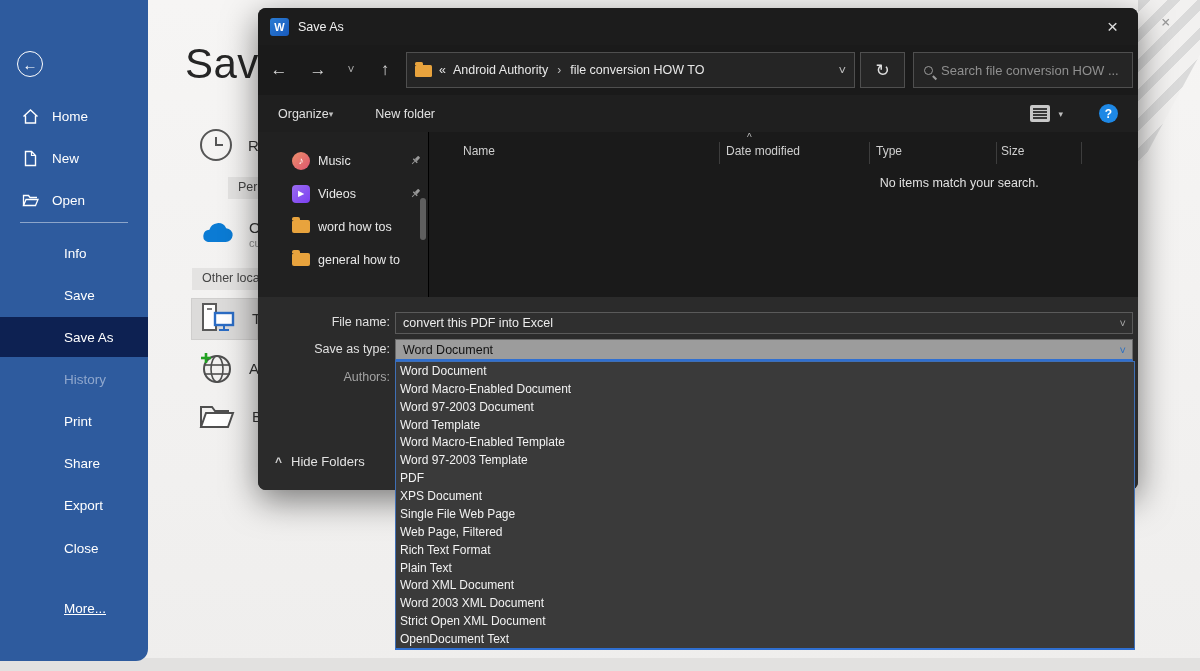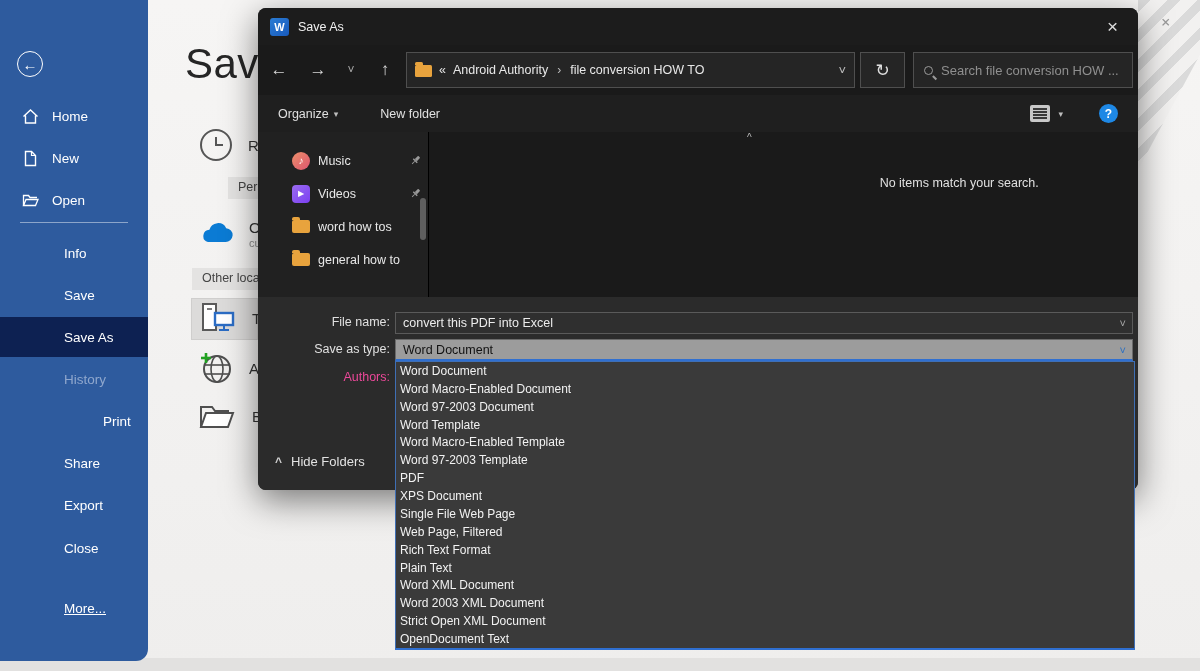--- a/index.html
+++ b/index.html
@@ -57,21 +57,21 @@
                  display:flex; align-items:center; justify-content:center; color:#e0e0e0; font-size:17px; cursor:pointer; }
   .search-box { position:absolute; left:655px; top:7px; width:220px; height:36px; background:#252525; border:1px solid #4f4f4f;
                 display:flex; align-items:center; gap:8px; padding:0 10px; }
   .mag { width:9px; height:9px; border:1.5px solid #9a9a9a; border-radius:50%; position:relative; flex:0 0 9px; }
   .mag::after { content:""; position:absolute; left:8px; top:8px; width:5px; height:1.5px; background:#9a9a9a; transform:rotate(45deg); transform-origin:left; }
   .search-box input { background:transparent; border:none; outline:none; color:#cfcfcf; font-size:13px; width:100%; font-family:inherit; }
   .search-box input::placeholder { color:#8f8f8f; }
 
   .dlg-toolbar { position:absolute; left:0; top:87px; width:100%; height:37px; background:#1f1f1f; display:flex; align-items:center;
                  padding:0 20px; font-size:12.5px; color:#e0e0e0; }
-  .tb-item { cursor:pointer; display:flex; align-items:center; gap:5px; }
+  .tb-item { cursor:pointer; display:flex; align-items:center; }
   .tb-caret { font-size:9px; color:#bdbdbd; }
   .view-ico { width:20px; height:17px; background:#c8c8c8; border-radius:2px; padding:3px 3px; display:flex; flex-direction:column; justify-content:space-between; cursor:pointer; }
   .view-ico i { display:block; height:1.6px; background:#3a3a3a; }
   .help-circle { width:19px; height:19px; border-radius:50%; background:#1e88e5; color:#fff; font-size:12px; font-weight:bold;
                  display:flex; align-items:center; justify-content:center; cursor:pointer; }
 
   .dlg-main { position:absolute; left:0; top:124px; width:100%; height:165px; background:#1a1a1a; display:flex; }
   .tree { width:170px; height:100%; background:#212121; position:relative; padding-top:12px; }
   .tree-item { display:flex; align-items:center; gap:8px; padding:0 0 0 34px; height:33px; font-size:12.5px; color:#e8e8e8; cursor:pointer; }
   .tree-label { flex:1 1 auto; white-space:nowrap; overflow:hidden; }
@@ -86,21 +86,21 @@
 
   .list { flex:1 1 auto; position:relative; background:#1a1a1a; border-left:1px solid #000; }
   .sort-chev { position:absolute; left:318px; top:0px; color:#bdbdbd; font-size:10px; }
   .list-headers { position:absolute; left:0; top:8px; width:100%; height:26px; font-size:12px; color:#cfcfcf; }
   .col { position:absolute; top:4px; }
   .col-div { position:absolute; top:2px; width:1px; height:22px; background:#3d3d3d; }
   .empty-msg { position:absolute; left:0; top:44px; width:86%; text-align:right; font-size:12.5px; color:#e0e0e0; }
 
   .dlg-lower { position:absolute; left:0; top:289px; width:100%; height:193px; background:#2b2b2b; border-radius:0 0 8px 8px; }
   .fld-label { position:absolute; width:125px; text-align:right; font-size:12.5px; color:#e0e0e0; }
-  .fld-label.dim { color:#ec4899; }
+  .fld-label.dim { color:#a3a3a3; }
   .filename-wrap { position:absolute; left:137px; top:15px; width:738px; height:22px; background:#2f2f2f; border:1px solid #5a5a5a;
                    display:flex; align-items:center; }
   .filename-wrap input { flex:1; background:transparent; border:none; outline:none; color:#ececec; font-size:12.5px; padding:0 7px; font-family:inherit; }
   .combo-caret { color:#a8a8a8; font-size:11px; padding:0 6px; }
   .savetype { position:absolute; left:137px; top:42px; width:738px; height:22px; background:#9c9c9c; border:1px solid #6a6a6a;
               border-bottom:2px solid #2f6fd0; display:flex; align-items:center; color:#111; font-size:12.5px; cursor:pointer; }
   .savetype span.val { padding:0 7px; flex:1; }
   .savetype .combo-caret { color:#2a6fc2; }
   .hide-folders { position:absolute; left:17px; top:157px; display:flex; align-items:center; gap:9px; color:#e2e2e2; font-size:13px; cursor:pointer; }
   .hf-chev { font-size:12px; font-weight:bold; color:#cfcfcf; }
@@ -209,21 +209,21 @@
   </div>
   <div class="sb-item noicon" style="top:275px;">
     <span>Save</span>
   </div>
   <div class="sb-item noicon selected" style="top:317px;">
     <span>Save As</span>
   </div>
   <div class="sb-item noicon disabled" style="top:359px;">
     <span>History</span>
   </div>
-  <div class="sb-item noicon" style="top:401px;margin-left:39px;">
+  <div class="sb-item noicon" style="top:401px;">
     <span>Print</span>
   </div>
   <div class="sb-item noicon" style="top:443px;">
     <span>Share</span>
   </div>
   <div class="sb-item noicon" style="top:485px;">
     <span>Export</span>
   </div>
   <div class="sb-item noicon" style="top:528px;">
     <span>Close</span>
@@ -314,20 +314,30 @@
       </div>
       <div class="tree-item">
         <span class="tree-folder"></span>
         <span class="tree-label">general how to</span>
       </div>
       <div class="tree-scroll"></div>
     </div>
 
     <div class="list">
       <span class="sort-chev">^</span>
+      <div class="list-headers">
+        <span class="col" style="left:34px;">Name</span>
+        <span class="col-div" style="left:290px;"></span>
+        <span class="col" style="left:297px;">Date modified</span>
+        <span class="col-div" style="left:440px;"></span>
+        <span class="col" style="left:447px;">Type</span>
+        <span class="col-div" style="left:567px;"></span>
+        <span class="col" style="left:572px;">Size</span>
+        <span class="col-div" style="left:652px;"></span>
+      </div>
       <div class="empty-msg">No items match your search.</div>
     </div>
   </div>
 
   <div class="dlg-lower">
     <span class="fld-label" style="left:7px; top:18px;">File name:</span>
     <div class="filename-wrap">
       <input type="text" value="convert this PDF into Excel" style="">
       <span class="combo-caret">˅</span>
     </div>

